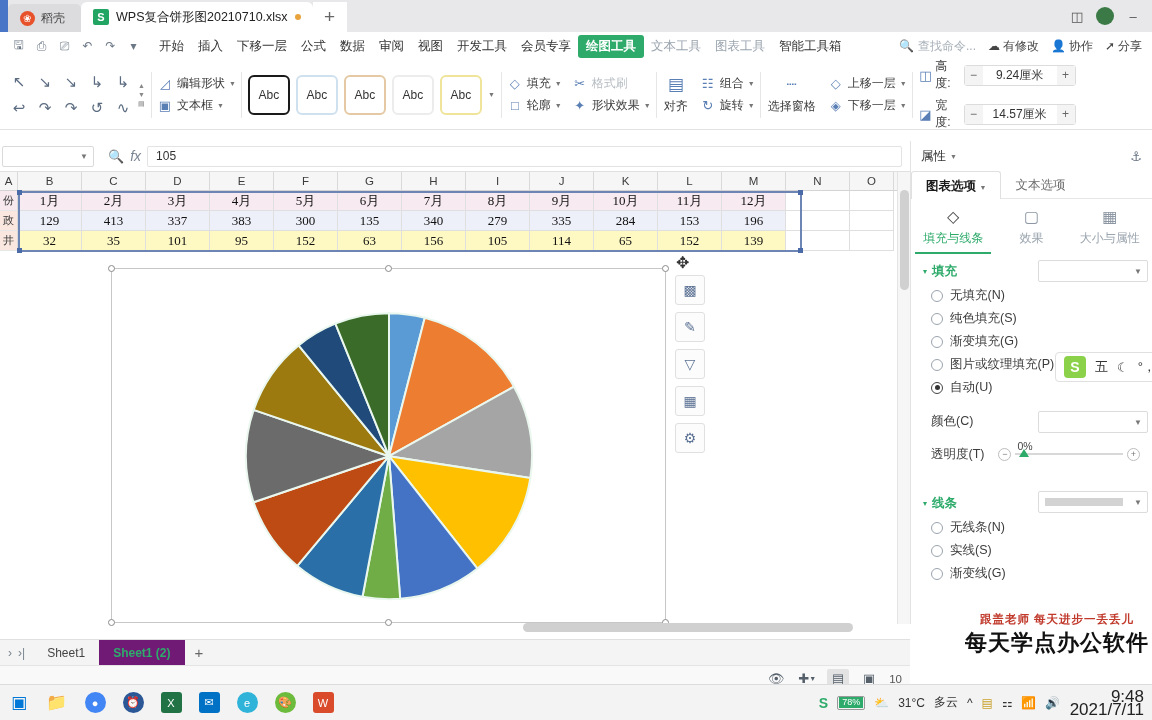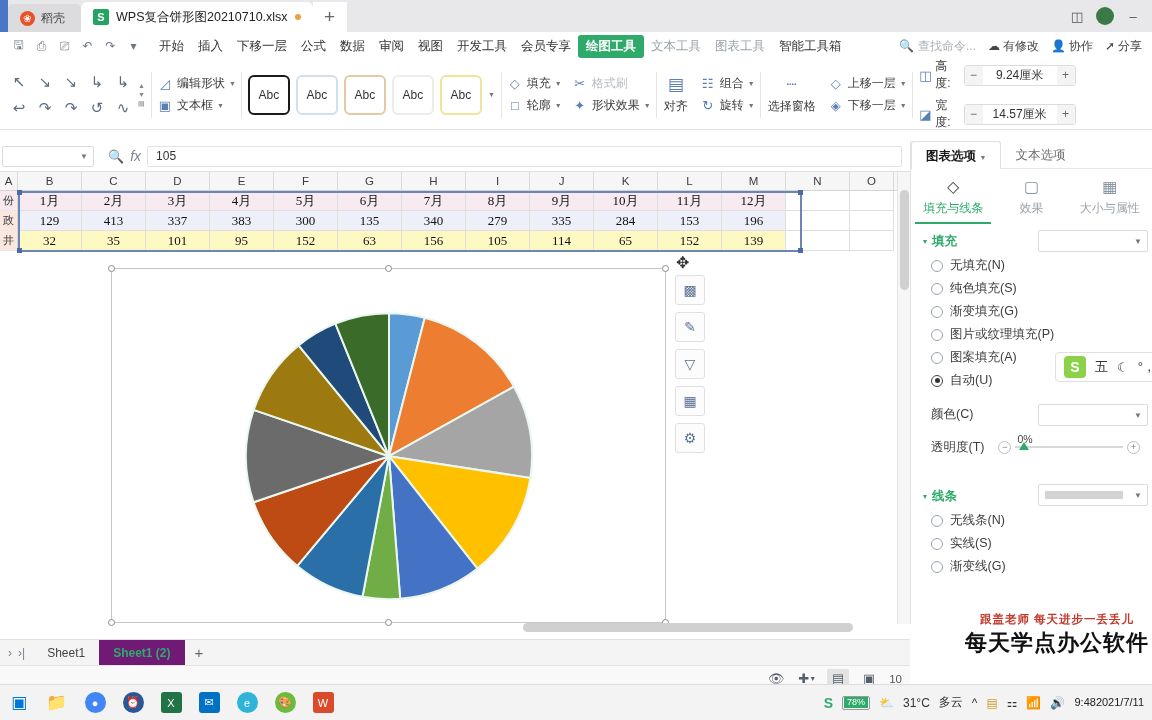--- a/index.html
+++ b/index.html
@@ -327,21 +327,21 @@
     width: 38px; height: 36px; display: flex; align-items: center;
     justify-content: center; font-size: 17px;
   }
   .tb-circle { width: 21px; height: 21px; border-radius: 50%; display: flex; align-items: center; justify-content: center; color: #fff; font-size: 11px; }
   .tray { margin-left: auto; display: flex; align-items: center; gap: 9px; padding-right: 8px; font-size: 12px; color: #333; }
   .batt {
     display: flex; align-items: center; border: 1px solid #999; border-radius: 2px;
     height: 14px; padding: 0 1px;
   }
   .batt-fill { background: #2eab6b; color: #fff; font-size: 9px; padding: 0 3px; height: 11px; line-height: 11px; }
-  .clock { display: flex; flex-direction: row; align-items: flex-end; font-size: 11px; line-height: 13px; color: #222; }
+  .clock { display: flex; flex-direction: column; align-items: flex-end; font-size: 17px; line-height: 13px; color: #222; }
 </style>
 </head>
 <body>
 
 <div id="app">
 
   <div class="tabbar">
     <div class="tb-left-edge"></div>
     <div class="tab-daoke">
       <span class="daoke-ic">❀</span>
@@ -690,20 +690,25 @@
     <div class="sbar-right">
       <span class="viewbtn">👁</span>
       <span class="viewbtn">✚<span style="font-size:7px">▼</span></span>
       <span class="viewbtn on">▤</span>
       <span class="viewbtn">▣</span>
       <span>10</span>
     </div>
   </div>
 
   <div class="props">
+    <div class="props-hd">
+      <span>属性</span>
+      <span class="caret" style="margin-left:4px">▼</span>
+      <span class="pin-ic">⚓</span>
+    </div>
     <div class="props-tabs">
       <div class="ptab active">
         <span>图表选项</span>
         <span class="caret">▼</span>
       </div>
       <div class="ptab">文本选项</div>
     </div>
     <div class="subtabs">
       <div class="subtab active">
         <span class="si">◇</span>
@@ -737,24 +742,20 @@
       <span class="rad"></span>
       <span>纯色填充(S)</span>
     </div>
     <div class="radio-row">
       <span class="rad"></span>
       <span>渐变填充(G)</span>
     </div>
     <div class="radio-row">
       <span class="rad"></span>
       <span>图片或纹理填充(P)</span>
-    </div>
-    <div class="radio-row">
-      <span class="rad"></span>
-      <span>图案填充(A)</span>
     </div>
     <div class="radio-row">
       <span class="rad on"></span>
       <span>自动(U)</span>
     </div>
 
     <div class="lbl-row" style="position:relative;margin-top:8px">
       <span>颜色(C)</span>
       <span class="dropd" style="top:4px">
         <span>▼</span>

